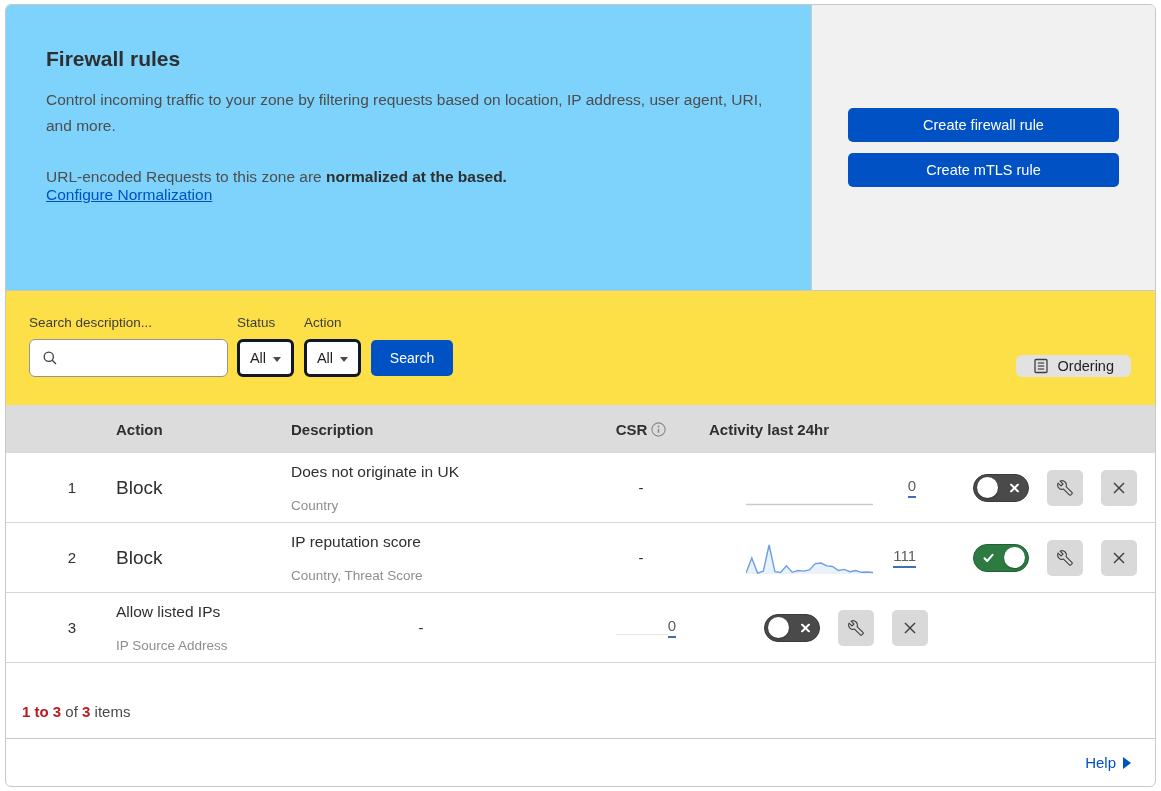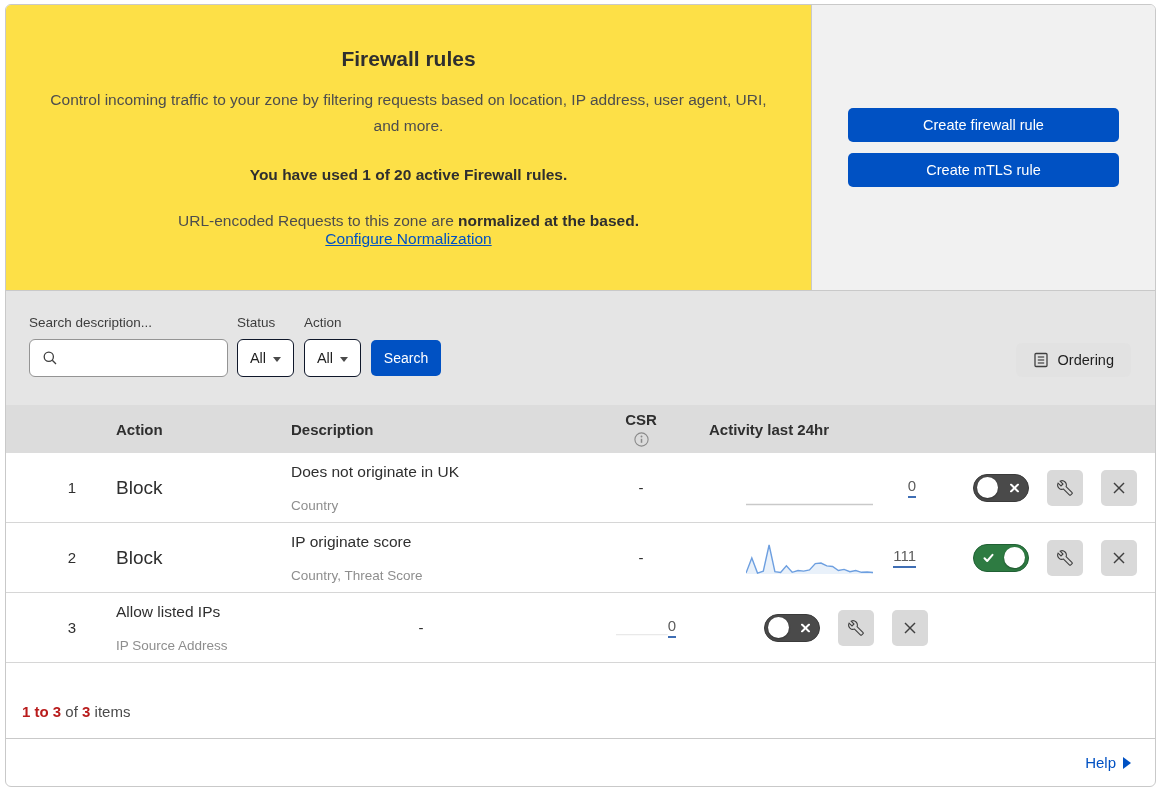--- a/index.html
+++ b/index.html
@@ -4,60 +4,60 @@
 <style>
   * { box-sizing: border-box; margin: 0; padding: 0; }
   html, body { width: 1161px; height: 791px; background: #fff;
     font-family: "Liberation Sans", "DejaVu Sans", sans-serif; color: #2f2f2f; }
 
   .card { margin: 4px 5px; width: 1151px; height: 783px; background: #fff;
     border: 1px solid #c9c9c9; border-radius: 6px; overflow: hidden; }
 
   
   .top { display: flex; height: 286px; border-bottom: 1px solid #c9c9c9; }
-  .top-left { flex: 1; padding: 32px 40px; border-right: 1px solid #c9c9c9; background: #fde047; text-align: center; }
+  .top-left { flex: 1; padding: 32px 40px; border-right: 1px solid #c9c9c9; background: #7dd3fc; }
   .page-title { font-size: 21px; font-weight: 600; color: #2f2f2f; margin: 10px 0 16px; }
   .desc { font-size: 15.5px; color: #4d4d4d; line-height: 1.7; max-width: 730px; }
   .usage { font-size: 15.5px; color: #2f2f2f; font-weight: 700; margin-top: 26px; }
   .norm { font-size: 15.5px; color: #4d4d4d; margin-top: 28px; }
   .norm .bold { font-weight: 700; color: #2f2f2f; }
   .cfg-link { color: #0051c3; text-decoration: underline; font-size: 15.5px;
     display: inline-block; margin-top: 0; cursor: pointer; }
   .top-right { width: 343px; background: #f1f1f1; display: flex; flex-direction: column;
     align-items: center; justify-content: center; gap: 11px; }
   .btn-primary { width: 271px; height: 34px; background: #0051c3; color: #fff; border: none;
     border-radius: 5px; font-size: 14.5px; font-family: inherit; cursor: pointer; }
 
   
-  .filter-bar { display: flex; align-items: flex-end; padding: 24px 24px 28px 23px; background: #e5e5e5; }
+  .filter-bar { display: flex; align-items: flex-end; padding: 24px 24px 28px 23px; background: #fde047; }
   .fgroup { display: flex; flex-direction: column; }
   .flabel { font-size: 13.5px; color: #3d3d3d; margin-bottom: 9px; }
   .search-box { width: 199px; height: 38px; border: 1px solid #949494; border-radius: 6px;
     display: flex; align-items: center; padding-left: 12px; background: #fff; }
   .search-box input { border: none; outline: none; flex: 1; height: 100%; font-size: 14px;
     font-family: inherit; margin-left: 8px; background: transparent; }
   .status-group { margin-left: 9px; } .action-group { margin-left: 10px; }
-  .dd { width: 57px; height: 38px; border: 1px solid #0f172a; border-radius: 6px; background: #fff;
+  .dd { width: 57px; height: 38px; border: 3px solid #0f172a; border-radius: 6px; background: #fff;
     display: flex; align-items: center; justify-content: center; gap: 7px; font-size: 14.5px;
     color: #1f1f1f; cursor: pointer; }
   .caret { width: 0; height: 0; border-left: 4.5px solid transparent;
     border-right: 4.5px solid transparent; border-top: 5px solid #4a4a4a; margin-top: 2px; }
-  .btn-search { margin-left: 10px; height: 36px; width: 70px; margin-bottom: 1px; background: #0051c3;
+  .btn-search { margin-left: 10px; height: 36px; width: 82px; margin-bottom: 1px; background: #0051c3;
     color: #fff; border: none; border-radius: 5px; font-size: 14px; font-family: inherit; cursor: pointer; }
-  .btn-ordering { margin-left: auto; height: 34px; padding: 0 17px; background: #e2e2e2; border: none;
+  .btn-ordering { margin-left: auto; height: 22px; padding: 0 17px; background: #e2e2e2; border: none;
     border-radius: 6px; display: flex; align-items: center; gap: 9px; font-size: 14.5px; color: #1f1f1f;
     font-family: inherit; cursor: pointer; }
 
   
   .grid-row { display: grid; grid-template-columns: 85px 175px 310px 130px 240px 1fr; }
   .cell { display: flex; align-items: center; }
   .thead { background: #dcdcdc; height: 48px; }
   .thead .cell { font-size: 15px; font-weight: 600; color: #2f2f2f; }
   .h-action, .h-desc { padding-left: 25px; }
-  .h-csr { justify-content: center; gap: 4px; flex-direction: column; }
+  .h-csr { justify-content: center; gap: 4px; }
   .h-activity { padding-left: 3px; }
   .trow { height: 70px; border-bottom: 1px solid #d6d6d6; background: #fff; }
   .c-num { justify-content: flex-end; padding-right: 15px; font-size: 15px; }
   .c-action { padding-left: 25px; font-size: 19px; }
   .c-desc { padding-left: 25px; flex-direction: column; align-items: flex-start;
     justify-content: center; gap: 17px; }
   .d-primary { font-size: 15.5px; color: #2f2f2f; }
   .d-secondary { font-size: 13.5px; color: #8e8e8e; }
   .c-csr { justify-content: center; font-size: 15px; }
   .c-activity { padding: 0 30px 0 40px; justify-content: space-between; }
@@ -91,21 +91,20 @@
 </style>
 </head>
 <body>
 
 <div class="card">
 
   <div class="top">
     <div class="top-left">
       <div class="page-title">Firewall rules</div>
       <p class="desc">Control incoming traffic to your zone by filtering requests based on location, IP address, user agent, URI, and more.</p>
-      <p class="usage">You have used 1 of 20 active Firewall rules.</p>
       <p class="norm"><span>URL-encoded Requests to this zone are </span><span class="bold">normalized at the based.</span></p>
       <a class="cfg-link">Configure Normalization</a>
     </div>
     <div class="top-right">
       <button class="btn-primary">Create firewall rule</button>
       <button class="btn-primary">Create mTLS rule</button>
     </div>
   </div>
 
   <div class="filter-bar">
@@ -207,21 +206,21 @@
             </svg>
           </span>
         </button>
     </div>
   </div>
 
   <div class="grid-row trow">
     <div class="cell c-num">2</div>
     <div class="cell c-action">Block</div>
     <div class="cell c-desc">
-      <span class="d-primary">IP originate score</span>
+      <span class="d-primary">IP reputation score</span>
       <span class="d-secondary">Country, Threat Score</span>
     </div>
     <div class="cell c-csr">-</div>
     <div class="cell c-activity">
       <svg class="spark" width="127" height="36" viewBox="0 0 127 36">
           <polygon points="0,34 0.0,33.1 5.8,18.0 11.5,33.1 17.3,31.1 23.1,5.0 28.9,31.7 34.6,32.5 40.4,25.9 46.2,32.3 52.0,30.5 57.7,31.1 63.5,29.9 69.3,23.6 75.0,23.0 80.8,25.9 86.6,26.5 92.4,30.5 98.1,29.4 103.9,31.7 109.7,30.5 115.5,32.3 121.2,32.0 127.0,32.5 127,34" fill="#6d9fe0" fill-opacity="0.15"></polygon>
           <polyline points="0.0,33.1 5.8,18.0 11.5,33.1 17.3,31.1 23.1,5.0 28.9,31.7 34.6,32.5 40.4,25.9 46.2,32.3 52.0,30.5 57.7,31.1 63.5,29.9 69.3,23.6 75.0,23.0 80.8,25.9 86.6,26.5 92.4,30.5 98.1,29.4 103.9,31.7 109.7,30.5 115.5,32.3 121.2,32.0 127.0,32.5" fill="none" stroke="#6d9fe0" stroke-width="1.4"></polyline>
         </svg>
       <a class="count-link">111</a>
     </div>

